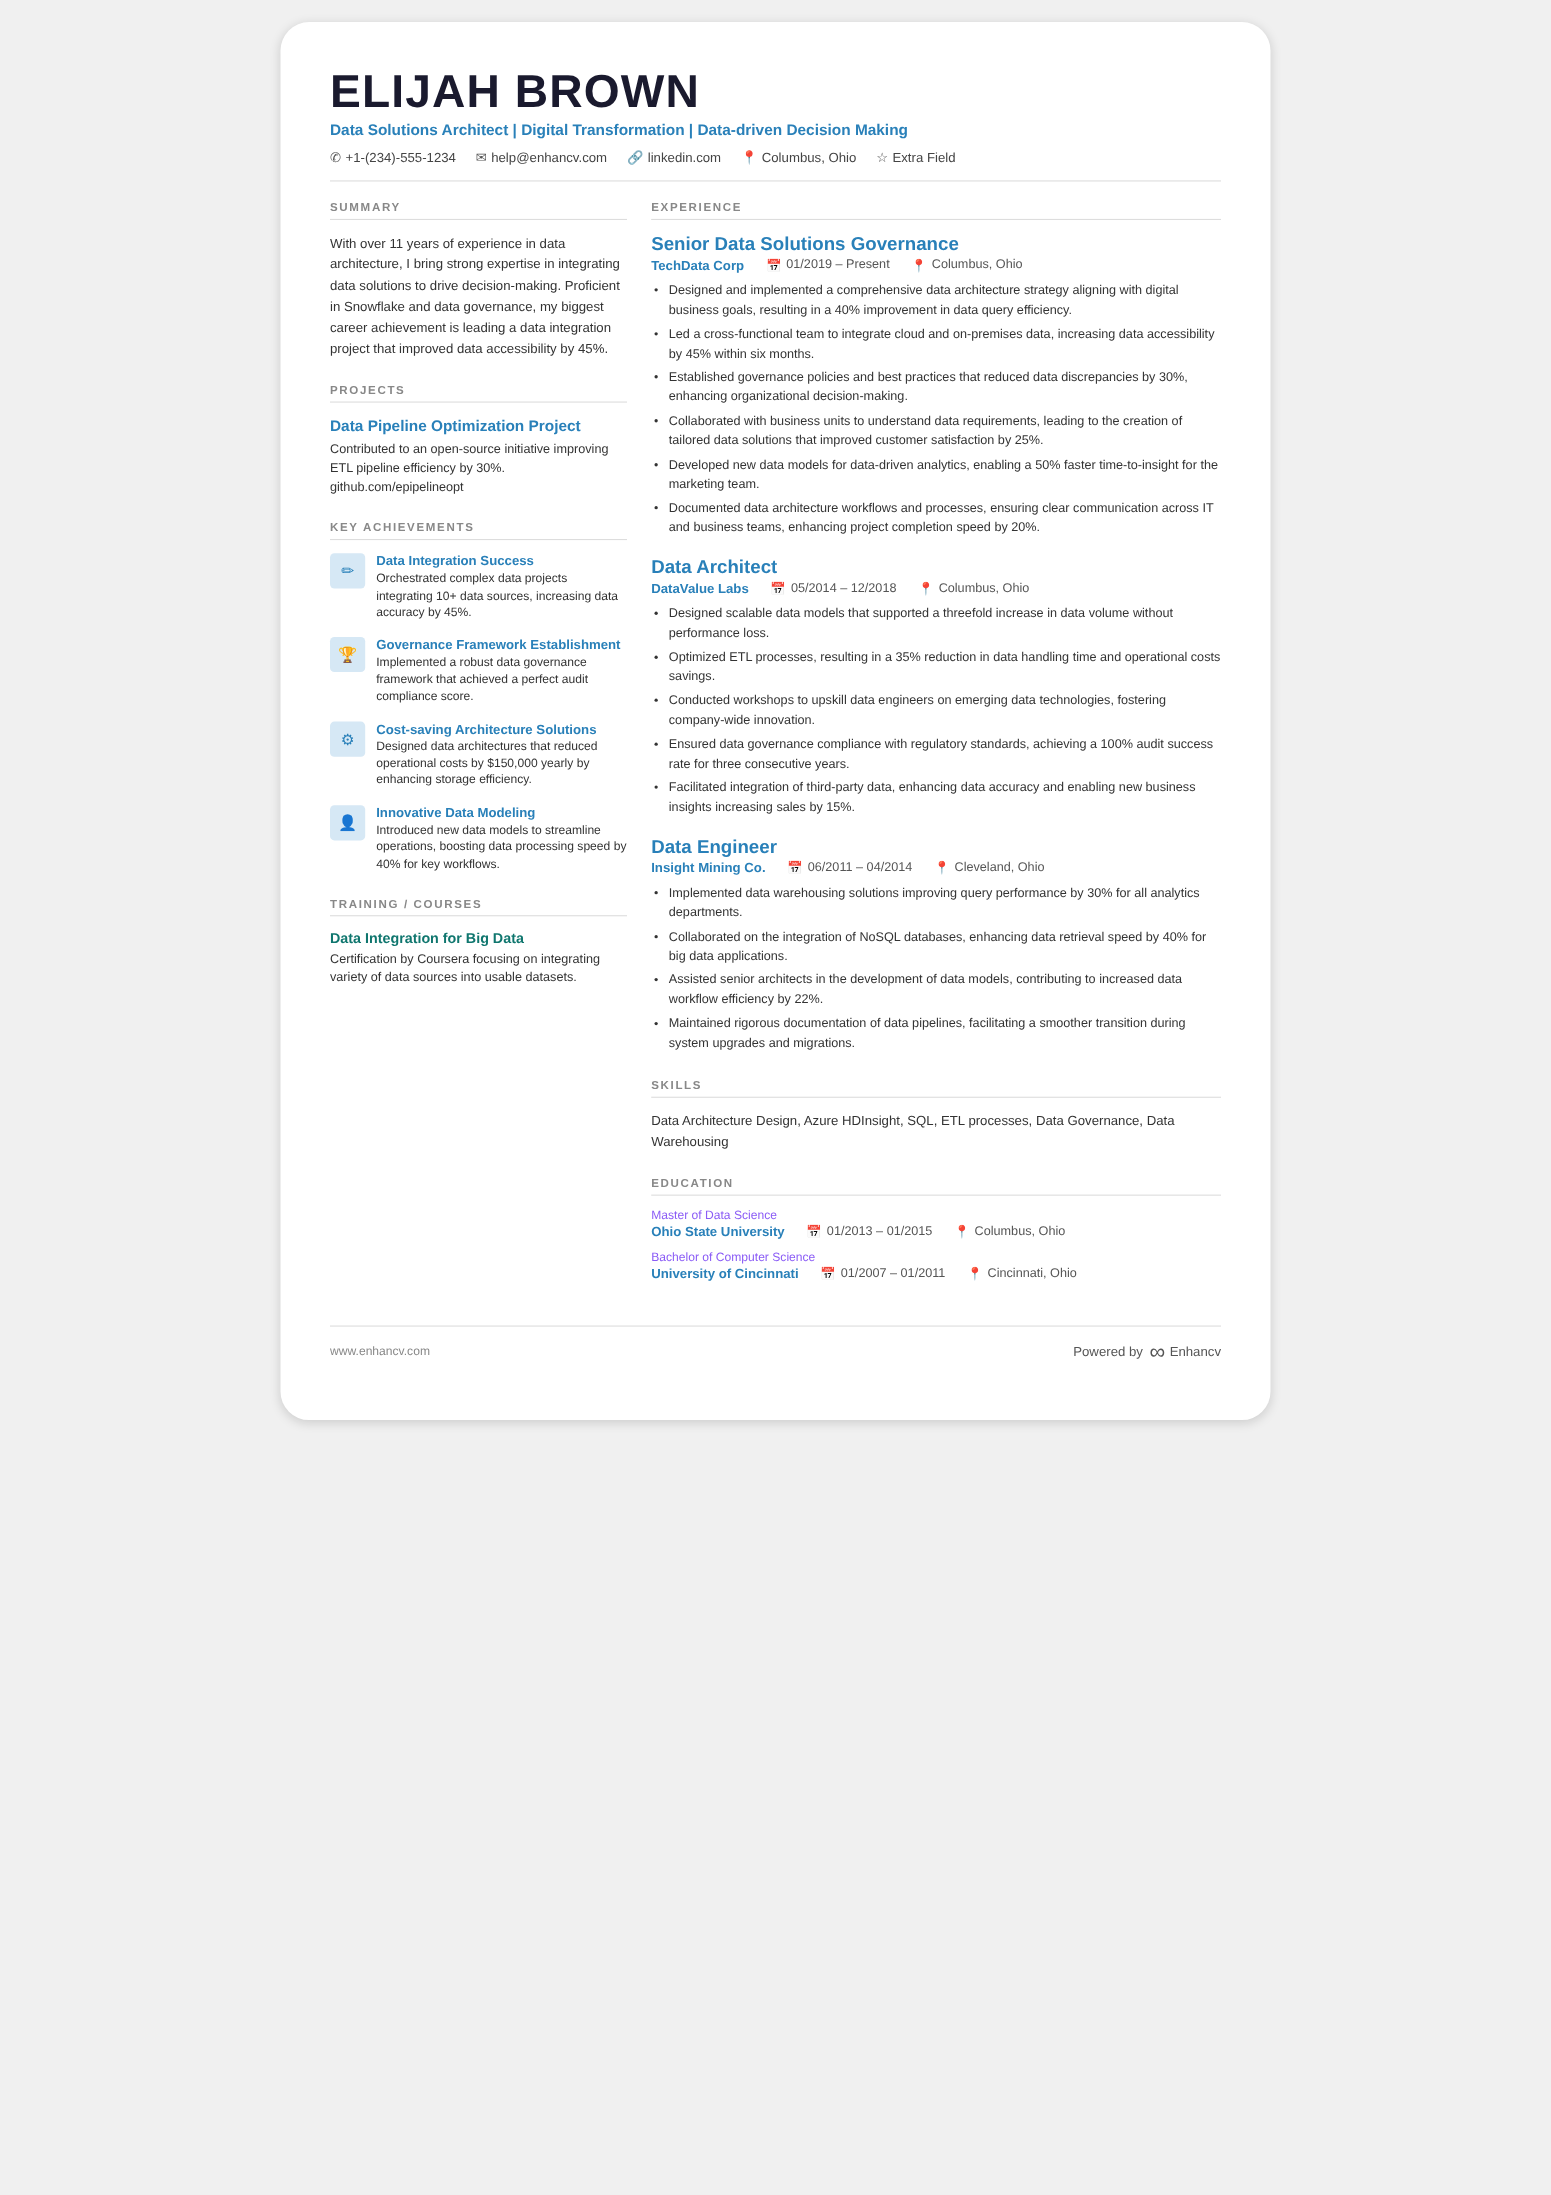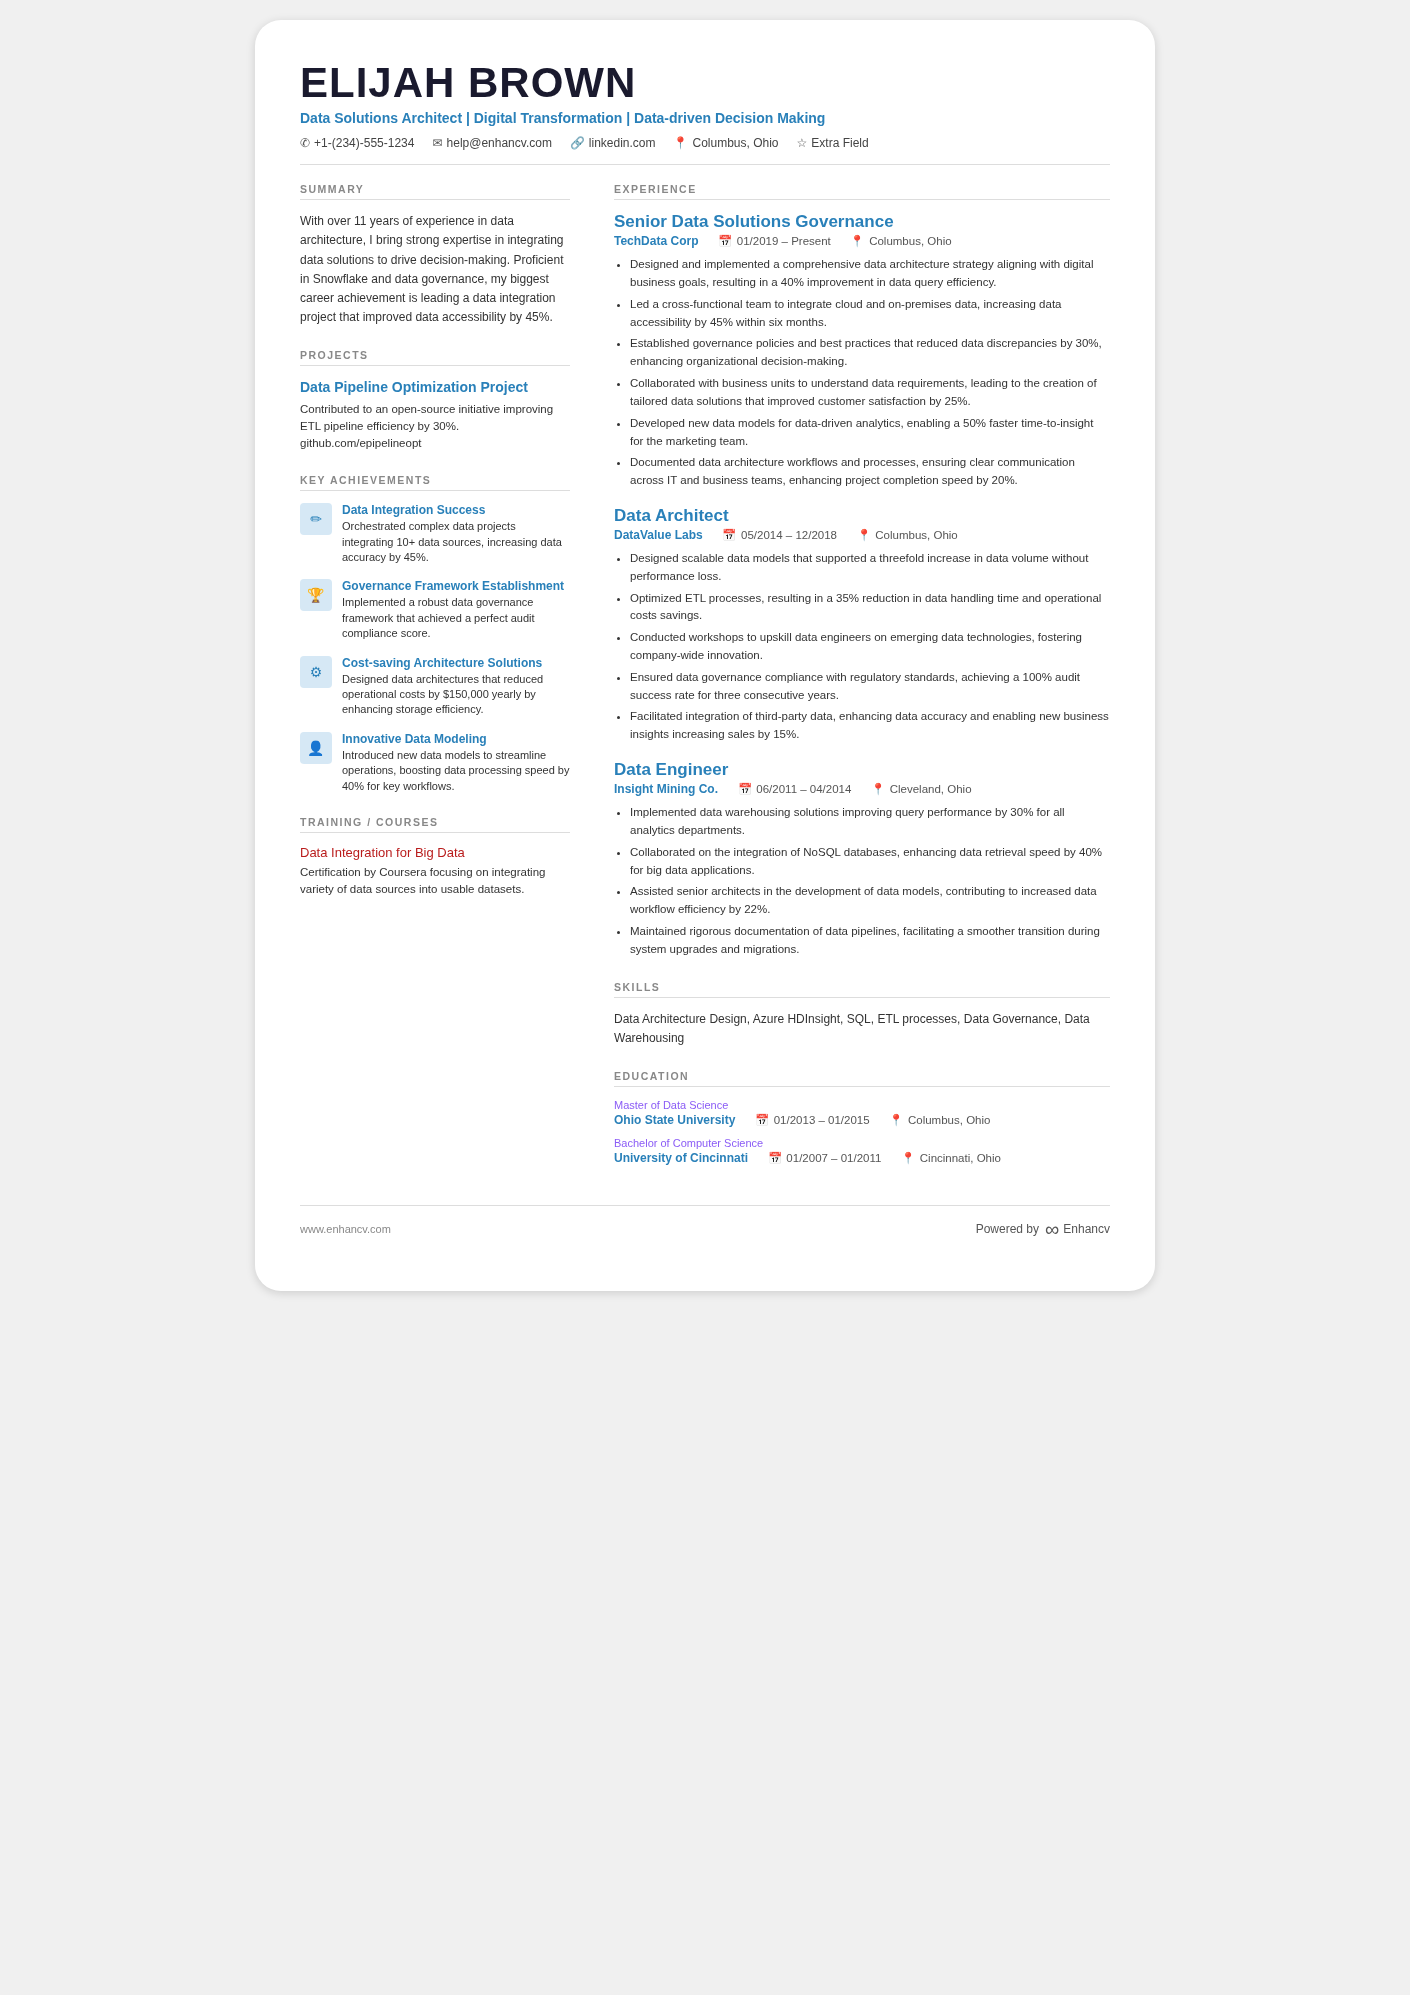--- a/index.html
+++ b/index.html
@@ -50,21 +50,21 @@
       gap: 4px;
     }
     .contact-icon {
       font-size: 12px;
       color: #555;
     }
 
     
     .two-col {
       display: flex;
-      gap: 44px;
+      gap: 22px;
     }
     .left-col {
       width: 270px;
       flex-shrink: 0;
     }
     .right-col {
       flex: 1;
     }
 
     
@@ -132,22 +132,22 @@
     }
     .achievement-desc {
       font-size: 11px;
       color: #333;
       line-height: 1.4;
     }
 
     
     .training-title {
       font-size: 13px;
-      font-weight: 400;
-      color: #b91c1c;
+      font-weight: 700;
+      color: #0f766e;
       margin-bottom: 4px;
     }
     .training-desc {
       font-size: 11.5px;
       color: #333;
       line-height: 1.5;
     }
 
     
     .exp-job-title {

